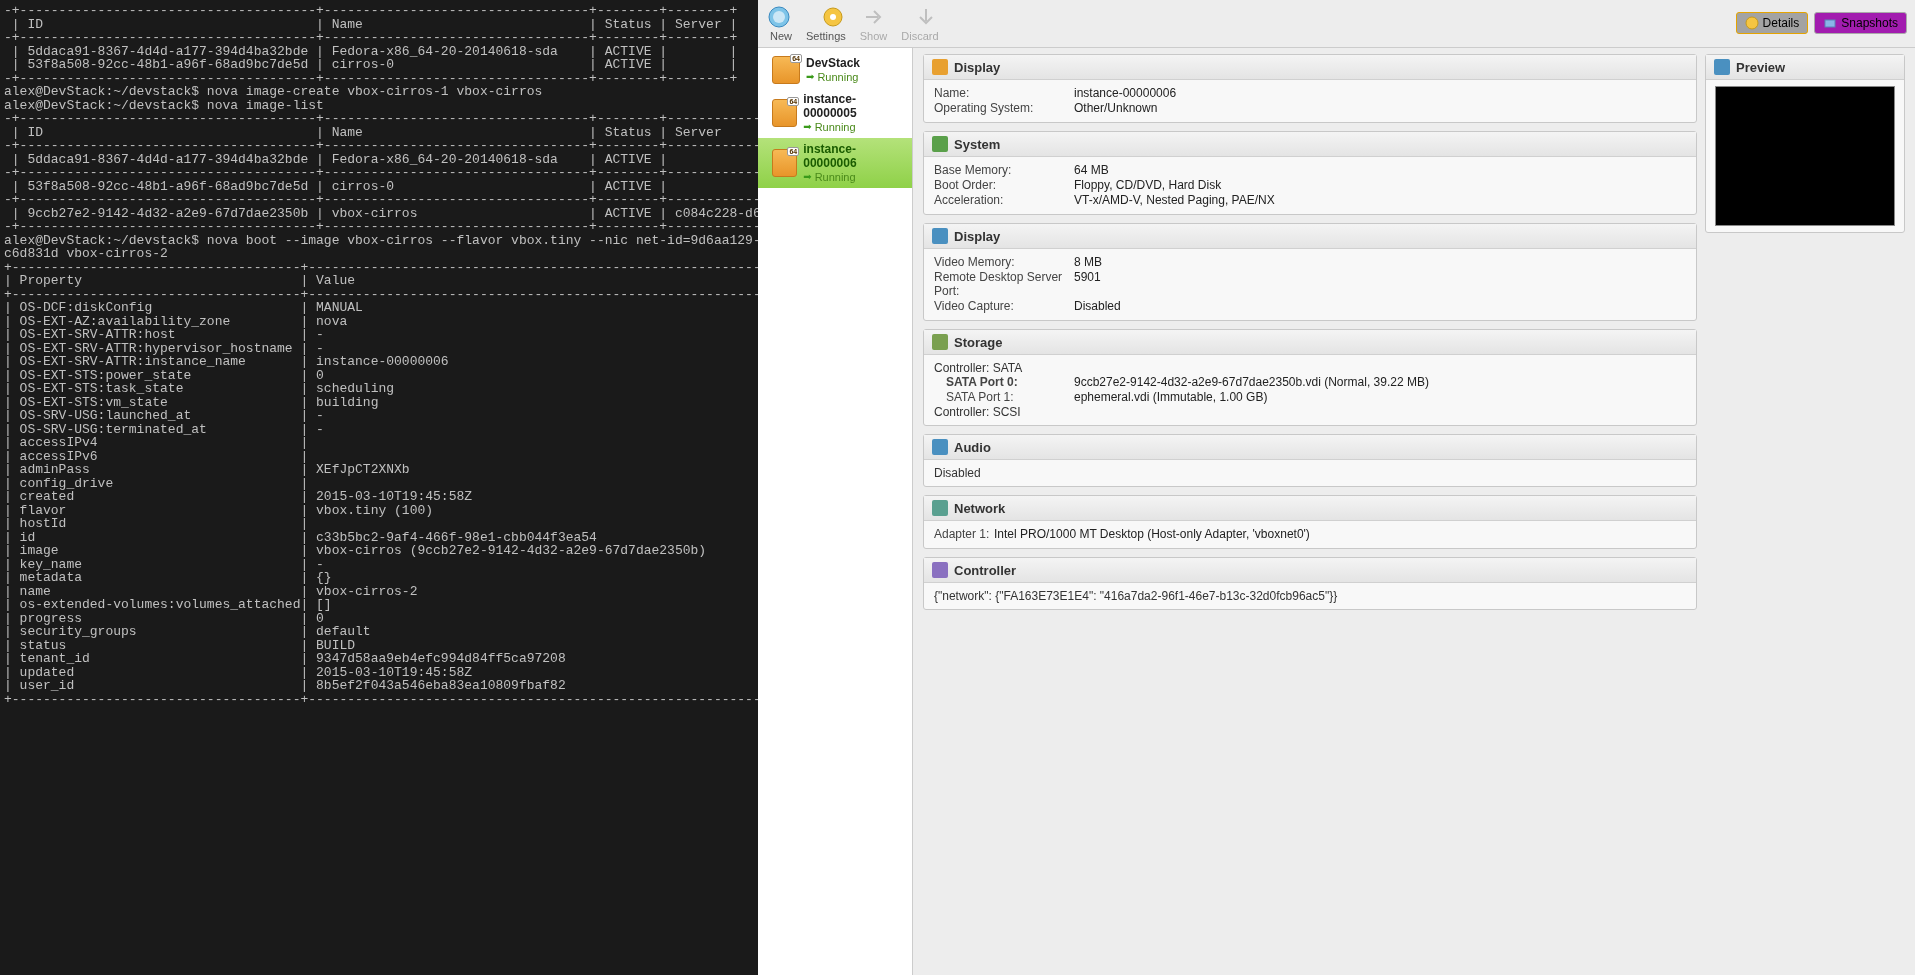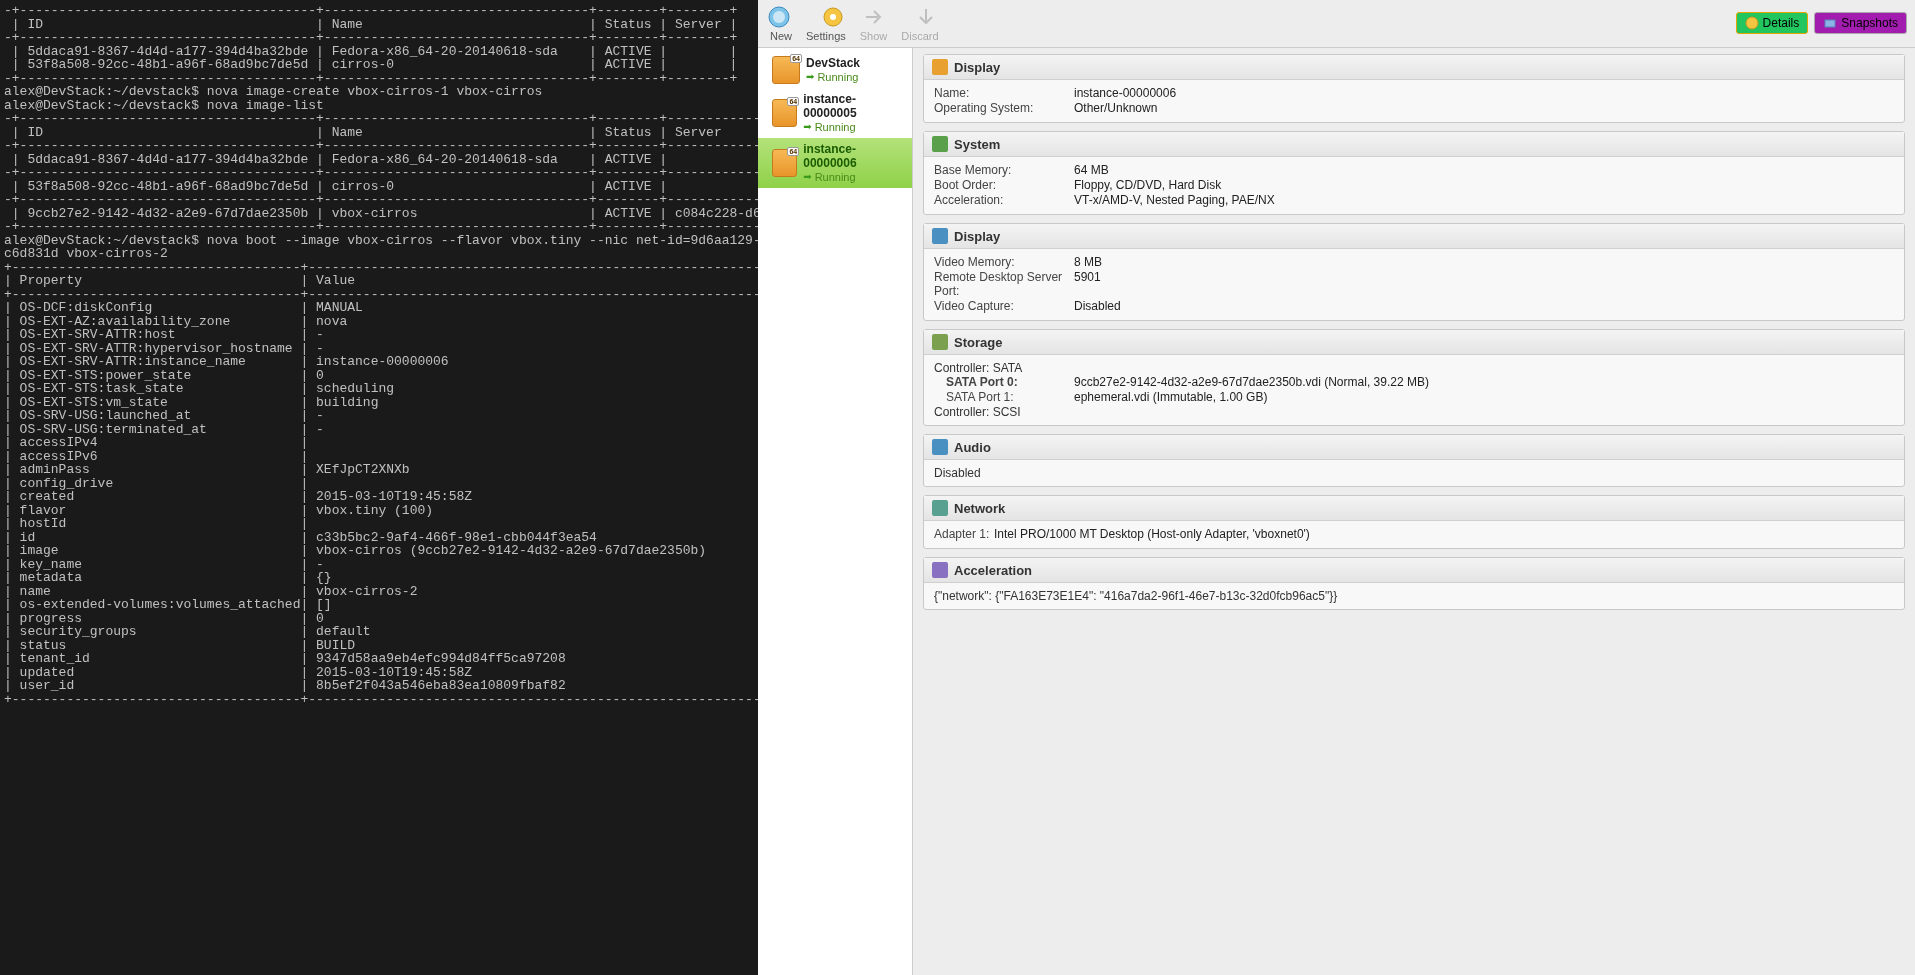--- a/index.html
+++ b/index.html
@@ -21,21 +21,21 @@
 
 
 .right-panel { flex: 1; background: #ededed; display: flex; flex-direction: column; }
 .toolbar { display: flex; align-items: flex-start; padding: 4px 8px; gap: 14px; border-bottom: 1px solid #ccc; height: 48px; }
 .tool-btn { display: flex; flex-direction: column; align-items: flex-end; cursor: pointer; font-size: 11px; color: #555; }
 .tool-btn.disabled { opacity: 0.45; }
 .tool-btn .ti { width: 26px; height: 26px; display:flex; align-items:center; justify-content:center; }
 .spacer { flex:1; }
 .right-btns { display:flex; gap:6px; align-items:center; margin-top:8px;}
 .pill-btn { display:flex; align-items:center; gap:4px; border:1px solid #aaa; border-radius:3px; padding:3px 8px; font-size:12px; background:#a21caf; cursor:pointer;}
-.pill-btn.active { background:#22c55e; border-color:#e5a400; }
+.pill-btn.active { background:#a3a3a3; border-color:#e5a400; }
 
 .main-area { display:flex; flex:1; overflow:hidden;}
 .vm-list { width:155px; background:#fff; border-right:1px solid #ccc; padding:4px 0; }
 .vm-item { display:flex; align-items:center; gap:6px; padding:4px 14px; font-size:12px; cursor:pointer; }
 .vm-item.selected { background: linear-gradient(#b4e27a,#8fd148); }
 .vm-icon { width:28px; height:28px; background:linear-gradient(#f7b955,#e8952a); border:1px solid #c77a1c; border-radius:3px; display:flex; align-items:center; justify-content:center; font-size:8px; color:#553300; font-weight:bold; position:relative;}
 .vm-icon::before{content:"64"; position:absolute; top:-3px; right:-3px; background:#fff; font-size:7px; padding:0 1px; border:1px solid #999; border-radius:2px;}
 .vm-info { display:flex; flex-direction:column; line-height:1.2; }
 .vm-name { font-weight:bold; color:#222; }
 .vm-item.selected .vm-name { color:#1a5c00;}
@@ -287,20 +287,29 @@
           <div class="sec-body">
               <div class="kv">
                 <span class="k" style="width:60px;">Adapter 1:</span>
                 <span class="v">Intel PRO/1000 MT Desktop (Host-only Adapter, 'vboxnet0')</span>
               </div>
             </div>
         </div>
         <div class="section">
           <div class="sec-head">
               <span class="sec-ico" style="background:#8a70c0;"></span>
-              <span>Acceleration</span>
+              <span>Controller</span>
             </div>
           <div class="sec-body"><span>{"network": {"FA163E73E1E4": "416a7da2-96f1-46e7-b13c-32d0fcb96ac5"}}</span></div>
+        </div>
+      </div>
+      <div class="preview-box">
+        <div class="section">
+          <div class="sec-head">
+              <span class="sec-ico" style="background:#4a90c0;"></span>
+              <span>Preview</span>
+            </div>
+          <div class="preview-img"></div>
         </div>
       </div>
     </div>
   </div>
 </div>
 
 </body></html>

